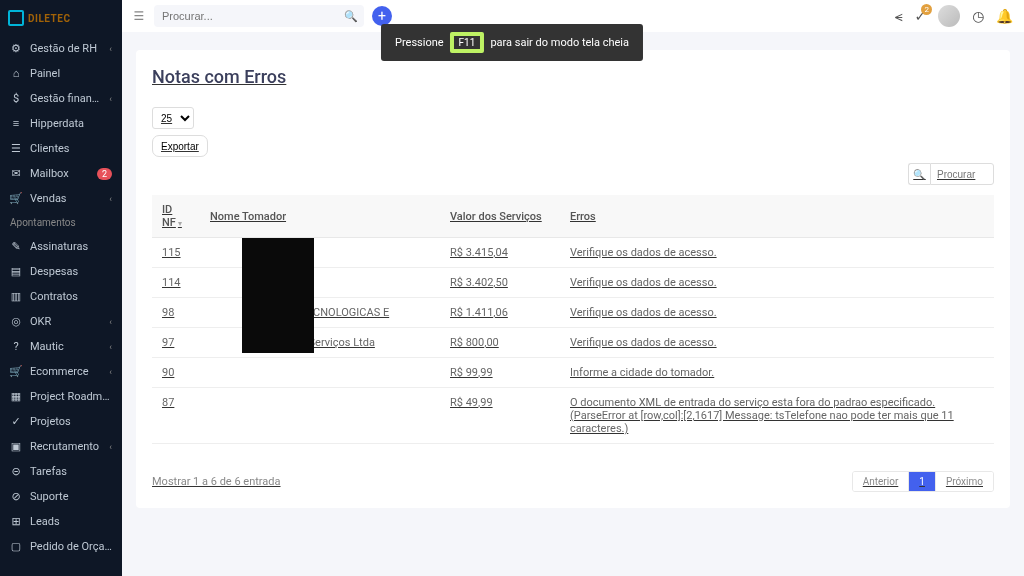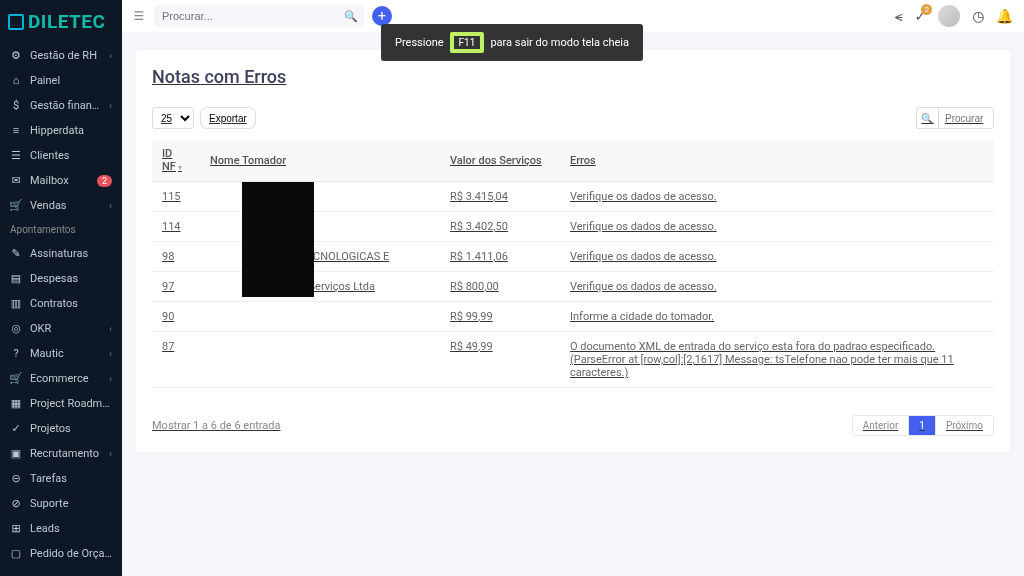--- a/index.html
+++ b/index.html
@@ -5,21 +5,21 @@
     * { margin: 0; padding: 0; box-sizing: border-box; }
     body { font-family: -apple-system, BlinkMacSystemFont, "Segoe UI", Roboto, sans-serif; font-size: 12px; background: #f5f6fa; color: #333; overflow: hidden; }
     .app { display: flex; height: 576px; width: 1024px; }
     
     
     .sidebar { width: 122px; background: #0e1726; color: #bfc9d4; overflow-y: auto; flex-shrink: 0; }
     .sidebar::-webkit-scrollbar { width: 4px; }
     .sidebar::-webkit-scrollbar-thumb { background: #444; }
     .logo { padding: 10px 8px; display: flex; align-items: center; gap: 4px; }
     .logo-icon { width: 16px; height: 16px; border: 2px solid #00b4d8; border-radius: 2px; }
-    .logo-text { color: #14b8a6; font-weight: 700; font-size: 19px; letter-spacing: 0.5px; }
+    .logo-text { color: #a16207; font-weight: 700; font-size: 10px; letter-spacing: 0.5px; }
     .nav-item { display: flex; align-items: center; padding: 6px 10px; cursor: pointer; font-size: 11px; gap: 8px; position: relative; }
     .nav-icon { width: 12px; height: 12px; flex-shrink: 0; display: flex; align-items: center; justify-content: center; }
     .nav-label { flex: 1; white-space: nowrap; overflow: hidden; text-overflow: ellipsis; }
     .nav-chevron { font-size: 9px; color: #888; }
     .nav-badge { background: #e7515a; color: #fff; font-size: 9px; padding: 1px 5px; border-radius: 8px; }
     .nav-section { padding: 6px 10px; font-size: 10px; color: #888; }
     
     
     .main { flex: 1; display: flex; flex-direction: column; background: #f5f6fa; }
     
@@ -37,26 +37,26 @@
     
     
     .fs-banner { position: absolute; top: 24px; left: 50%; transform: translateX(-50%); background: #333; color: #fff; padding: 8px 14px; font-size: 11px; border-radius: 3px; display: flex; align-items: center; gap: 6px; z-index: 100; }
     .fs-key { border: 4px solid #bef264; padding: 1px 5px; border-radius: 2px; font-size: 10px; }
     
     
     .content { flex: 1; padding: 18px 14px; overflow-y: auto; text-decoration: underline; }
     .card { background: #fff; border-radius: 4px; padding: 16px; }
     .page-title { font-size: 18px; font-weight: 500; color: #3b3f5c; margin-bottom: 20px; }
     
-    .toolbar { display: flex; align-items: center; gap: 6px; margin-bottom: 10px; }
+    .toolbar { display: flex; align-items: flex-start; gap: 6px; margin-bottom: 10px; flex-direction: column; }
     .select-pp { height: 22px; font-size: 10px; border: 1px solid #ddd; border-radius: 3px; padding: 0 4px; background: #fff; }
     .btn-export { height: 22px; font-size: 10px; border: 1px solid #ddd; background: #fff; border-radius: 7px; padding: 0 8px; cursor: pointer; }
     .toolbar-right { margin-left: auto; display: flex; align-items: center; }
     .tbl-search-btn { height: 22px; width: 22px; border: 1px solid #ddd; border-right: none; border-radius: 3px 0 0 3px; background: #fff; display: flex; align-items: center; justify-content: center; cursor: pointer; font-size: 10px; color: #888; }
-    .tbl-search { height: 22px; width: 56px; border: 1px solid #ddd; border-radius: 0 3px 3px 0; padding: 0 6px; font-size: 10px; outline: none; }
+    .tbl-search { height: 22px; width: 64px; border: 1px solid #ddd; border-radius: 0 3px 3px 0; padding: 0 6px; font-size: 10px; outline: none; }
     
     table { width: 100%; border-collapse: collapse; font-size: 11px; }
     thead th { text-align: left; padding: 8px 10px; background: #f8f8f8; color: #555; font-weight: 500; border-bottom: 1px solid #e8e8e8; }
     thead th .sort { font-size: 8px; color: #aaa; margin-left: 2px; }
     tbody td { padding: 8px 10px; border-bottom: 1px solid #eee; color: #666; vertical-align: top; position: relative; }
     .col-id { width: 48px; }
     .col-nome { width: 240px; }
     .col-valor { width: 120px; }
     .redacted { position: absolute; top: 0; left: 42px; width: 72px; height: 115px; background: #0a0a0a; z-index: 50; }
     .redact-row { position: relative; }

